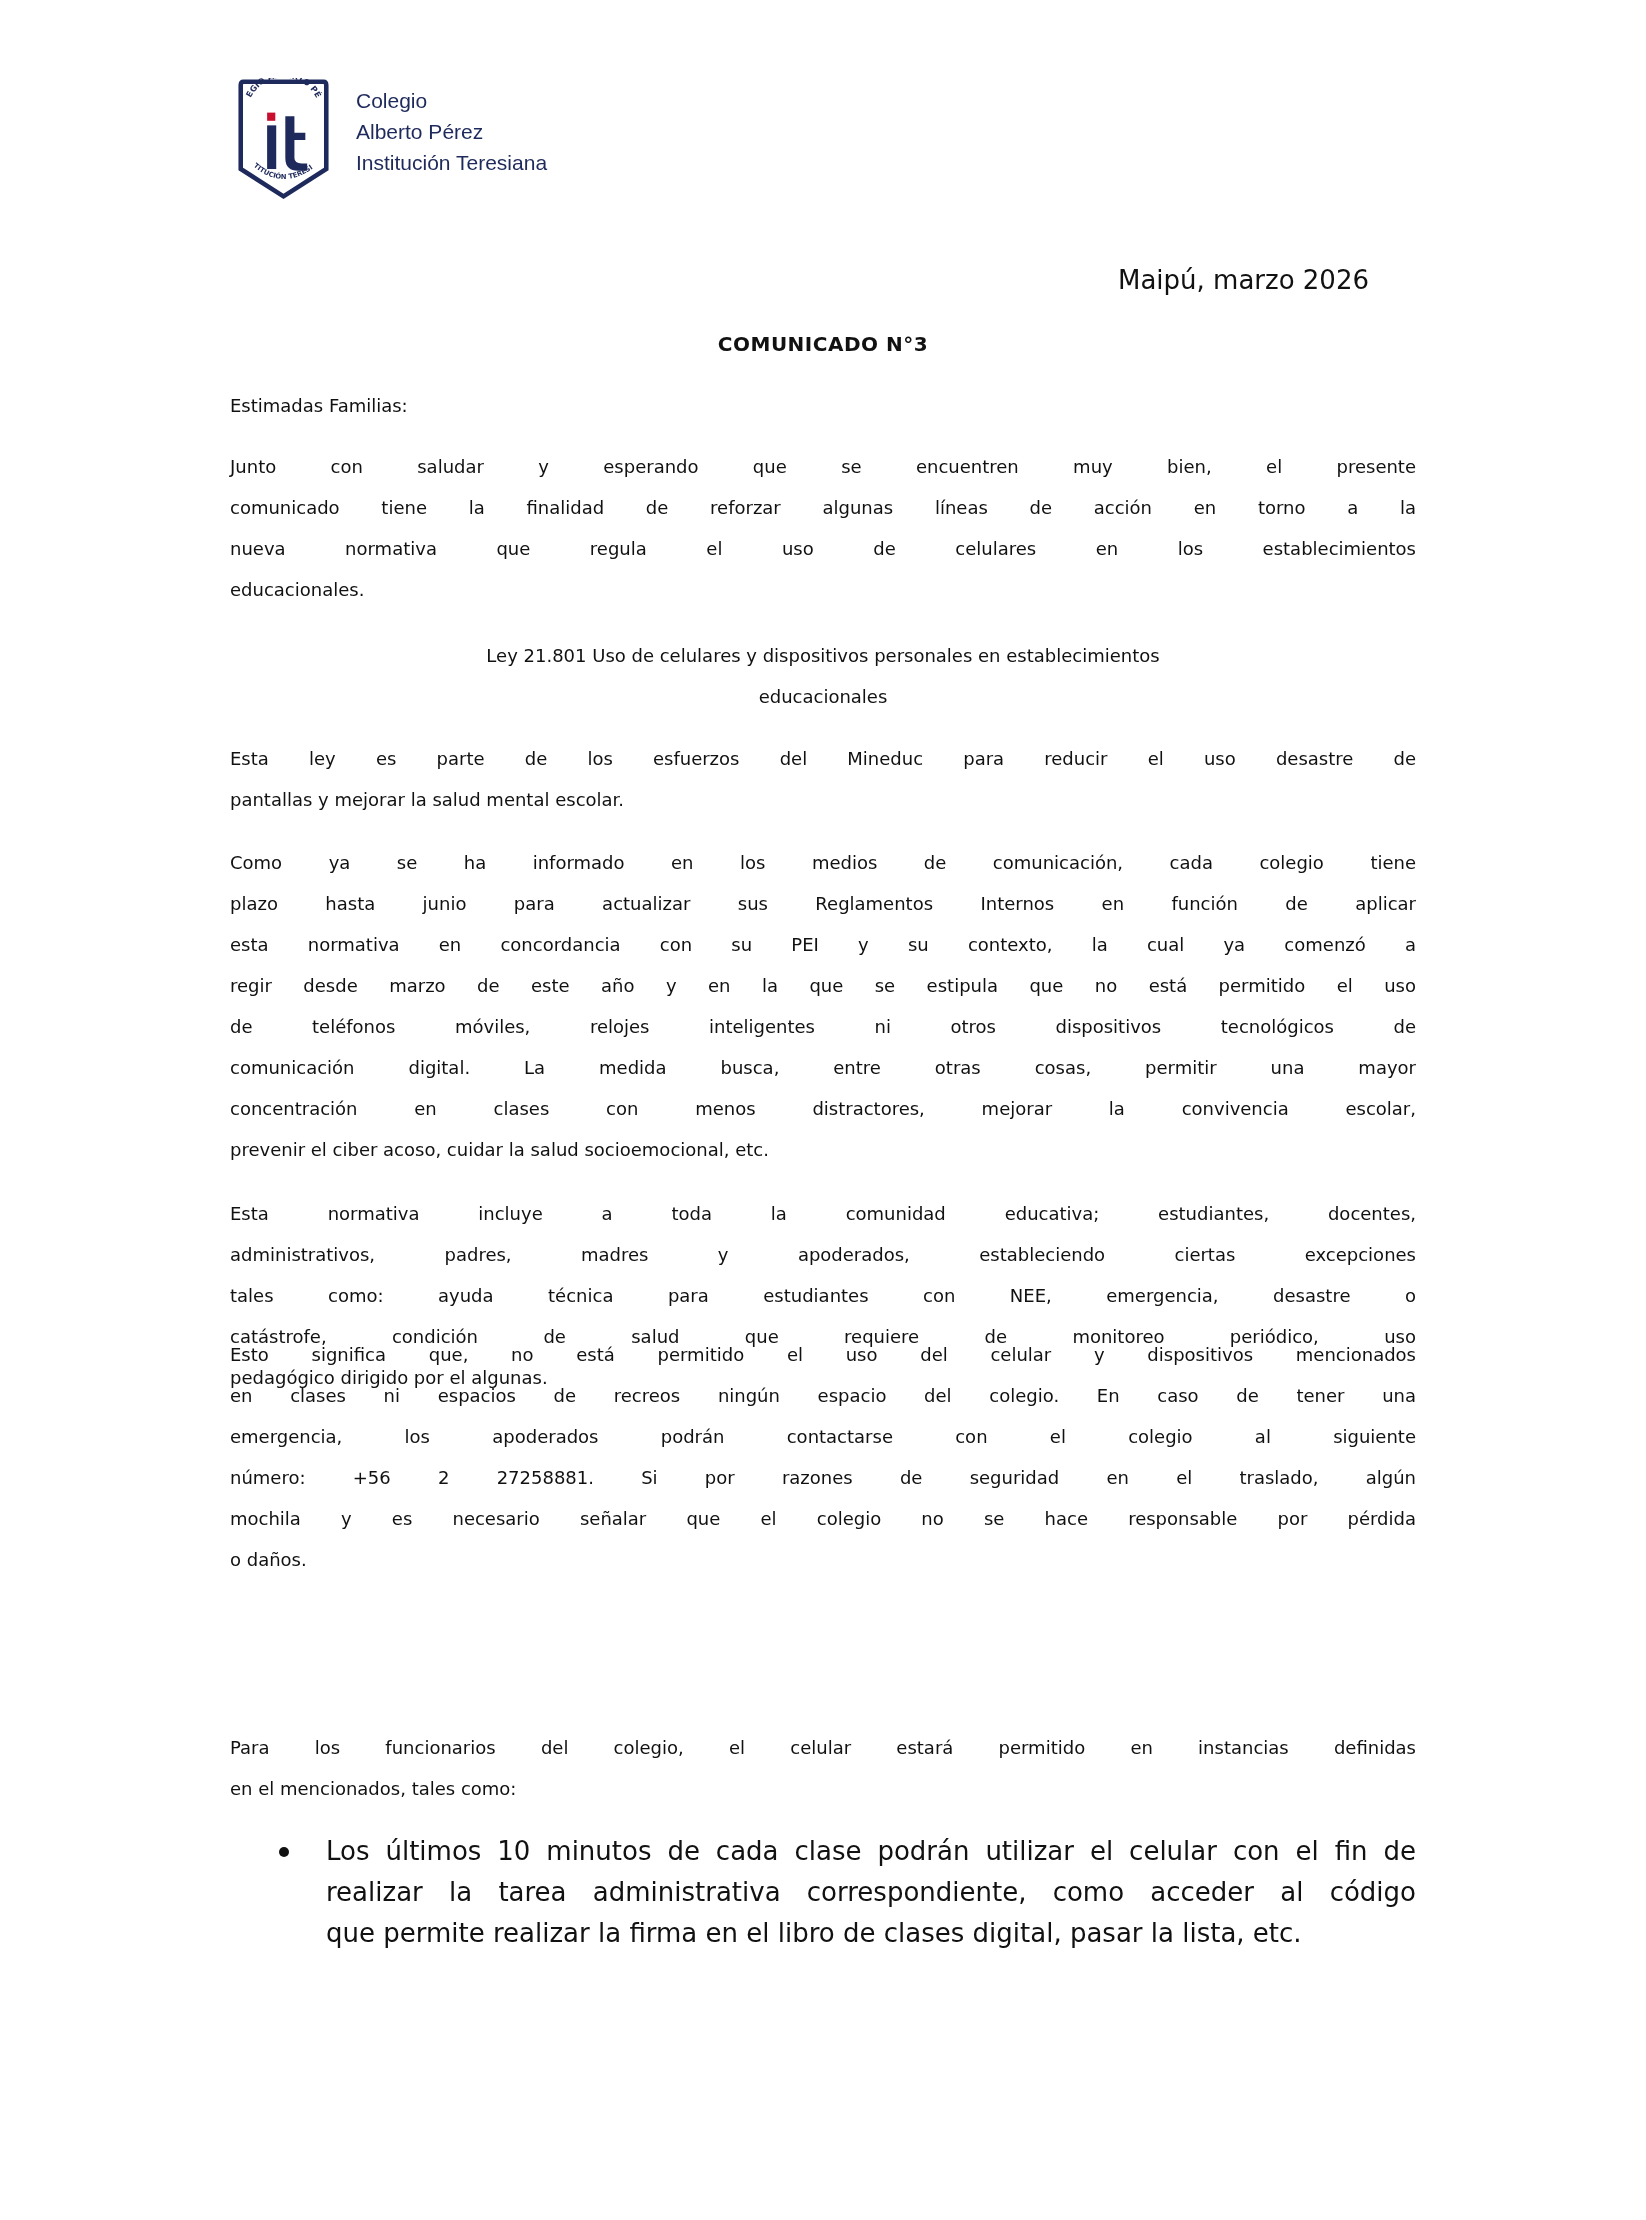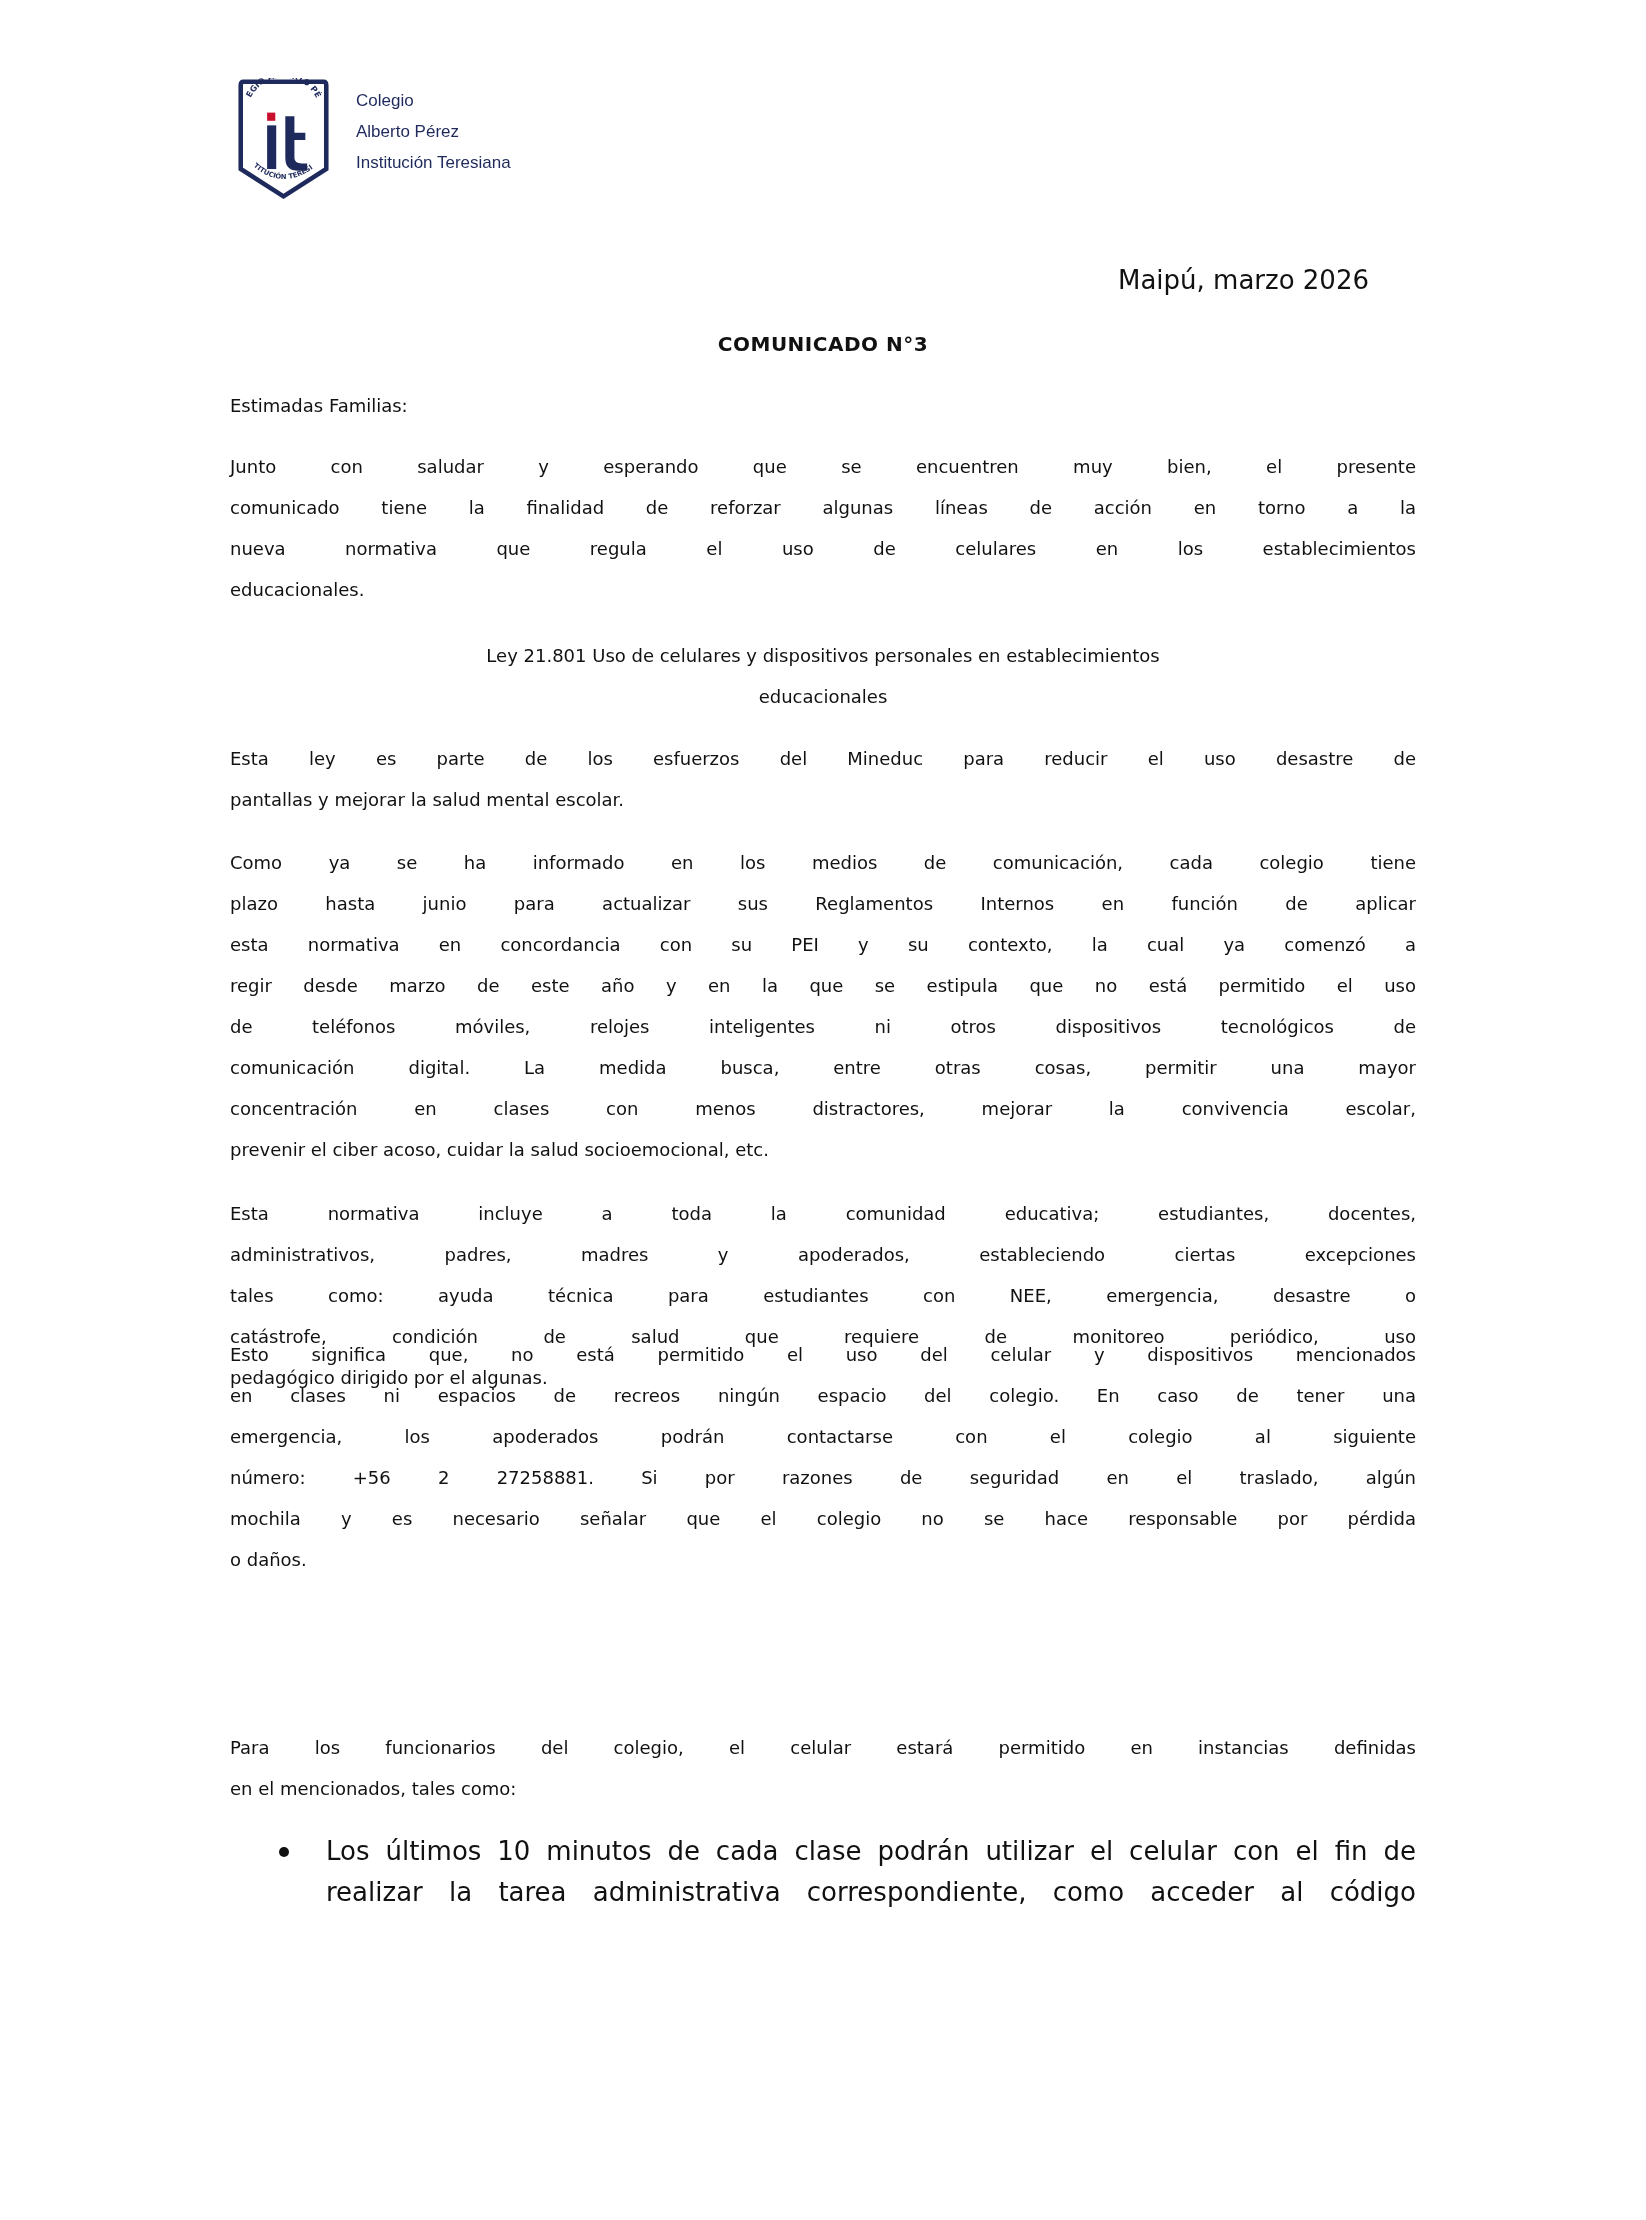--- a/index.html
+++ b/index.html
@@ -1,21 +1,21 @@
 <!DOCTYPE html>
 <html style="font-size:14.5px"><head>
 <meta charset="utf-8">
 <style>
   html, body { margin: 0; padding: 0; background: #ffffff; }
   body { width: 1646px; height: 2220px; position: relative; overflow: hidden;
          font-family: "DejaVu Sans", sans-serif; color: #111111; }
   .logo { position: absolute; left: 238px; top: 78px; width: 345px; height: 122px; }
   .shield { position: absolute; left: 0; top: 0; width: 91px; height: 122px; }
   .logo-text { position: absolute; left: 118px; top: 7.3px; color: #1f2a5c;
-               font-family: "Liberation Sans", sans-serif; font-size: 17px; line-height: 31px; }
+               font-family: "Liberation Sans", sans-serif; font-size: 21px; line-height: 31px; }
   .logo-text div { white-space: nowrap; }
   .date { position: absolute; right: 277px; top: 264px; font-size: 26px; line-height: 33px; white-space: nowrap; }
   .title { position: absolute; left: 0; width: 1646px; top: 329px; text-align: center;
            font-weight: bold; font-size: 20px; line-height: 31px; letter-spacing: 0.5px; }
   .block { position: absolute; left: 230px; width: 1186px; font-size: 18px; line-height: 41px; }
   .line { display: block; white-space: nowrap; height: 41px; text-align: justify; text-align-last: justify; }
   .line.last { text-align-last: left; }
   .center .line { text-align: center; text-align-last: center; }
   .greeting { top: 385px; }
   .p1 { top: 446px; }
@@ -105,16 +105,17 @@
     <span class="line">Para los funcionarios del colegio, el celular estará permitido en instancias definidas</span>
     <span class="line last">en el mencionados, tales como:</span>
   </div>
 
 <div class="bullet-list">
   <div class="bullet-item">
     <span class="bullet-dot"></span>
     <div class="bullet-lines">
         <span class="line">Los últimos 10 minutos de cada clase podrán utilizar el celular con el fin de</span>
         <span class="line">realizar la tarea administrativa correspondiente, como acceder al código</span>
+        <span class="line last">que permite realizar la firma en el libro de clases digital, pasar la lista, etc.</span>
       </div>
   </div>
 </div>
 
 
 </body></html>

